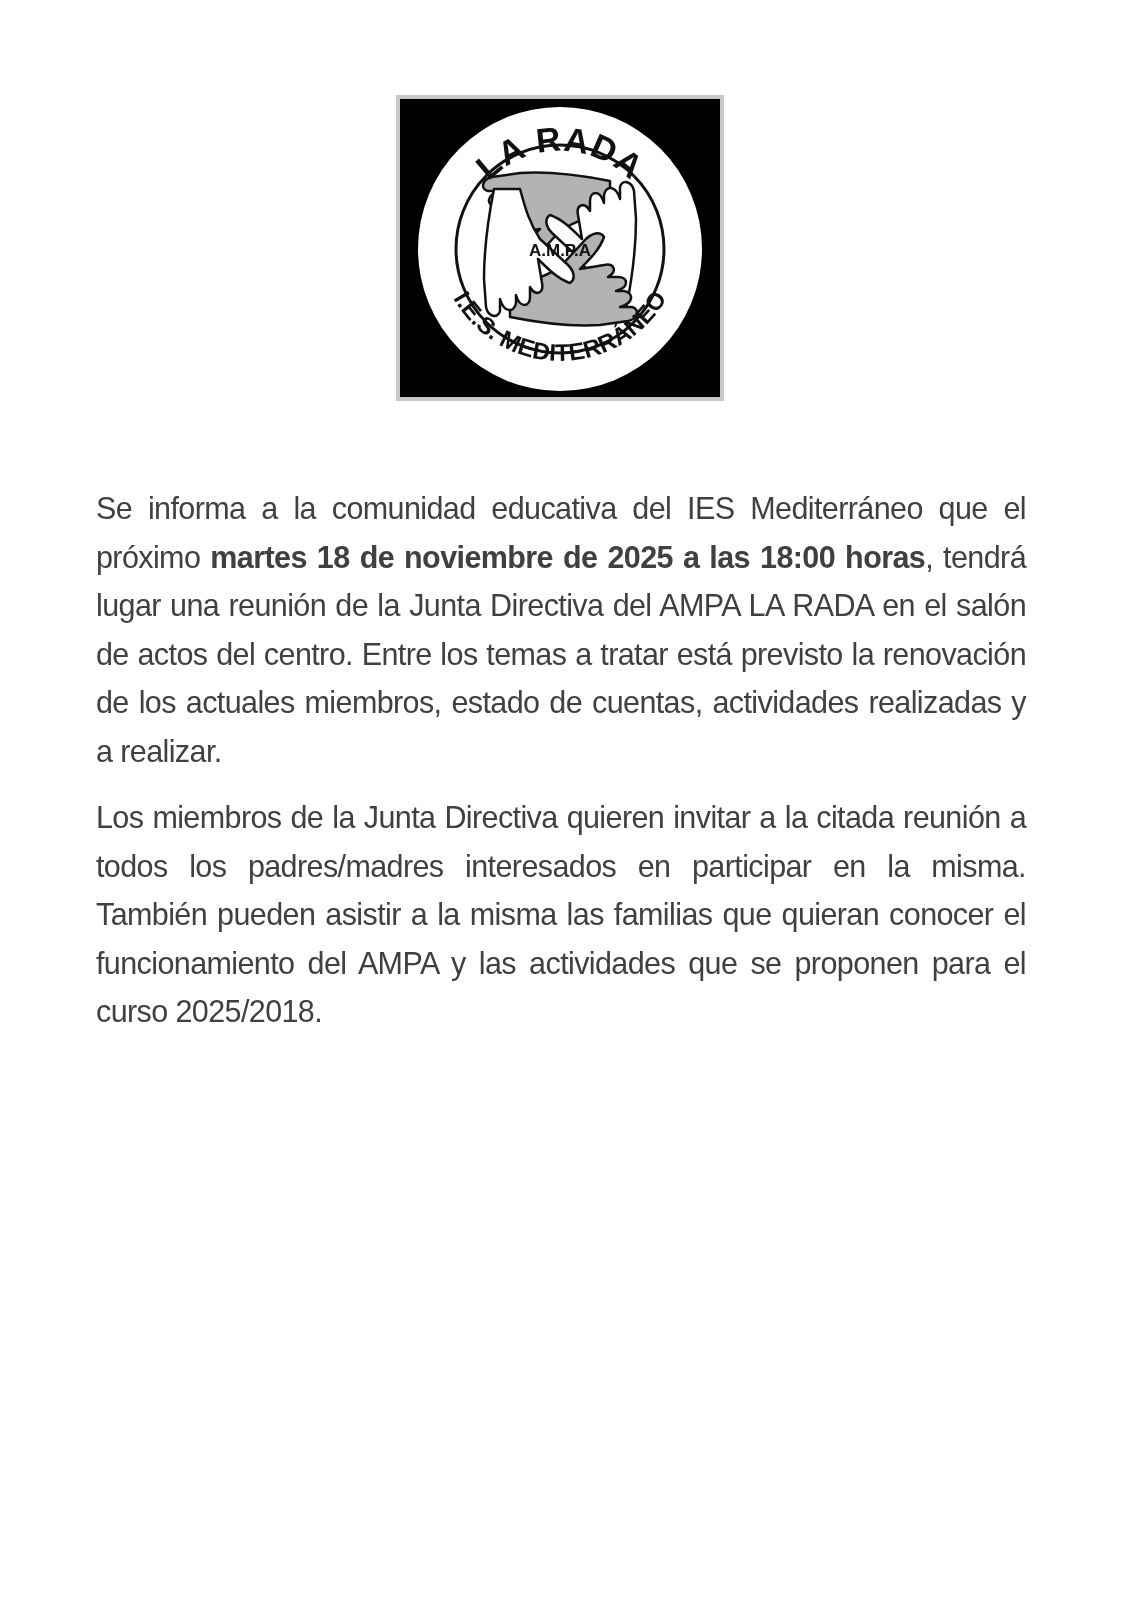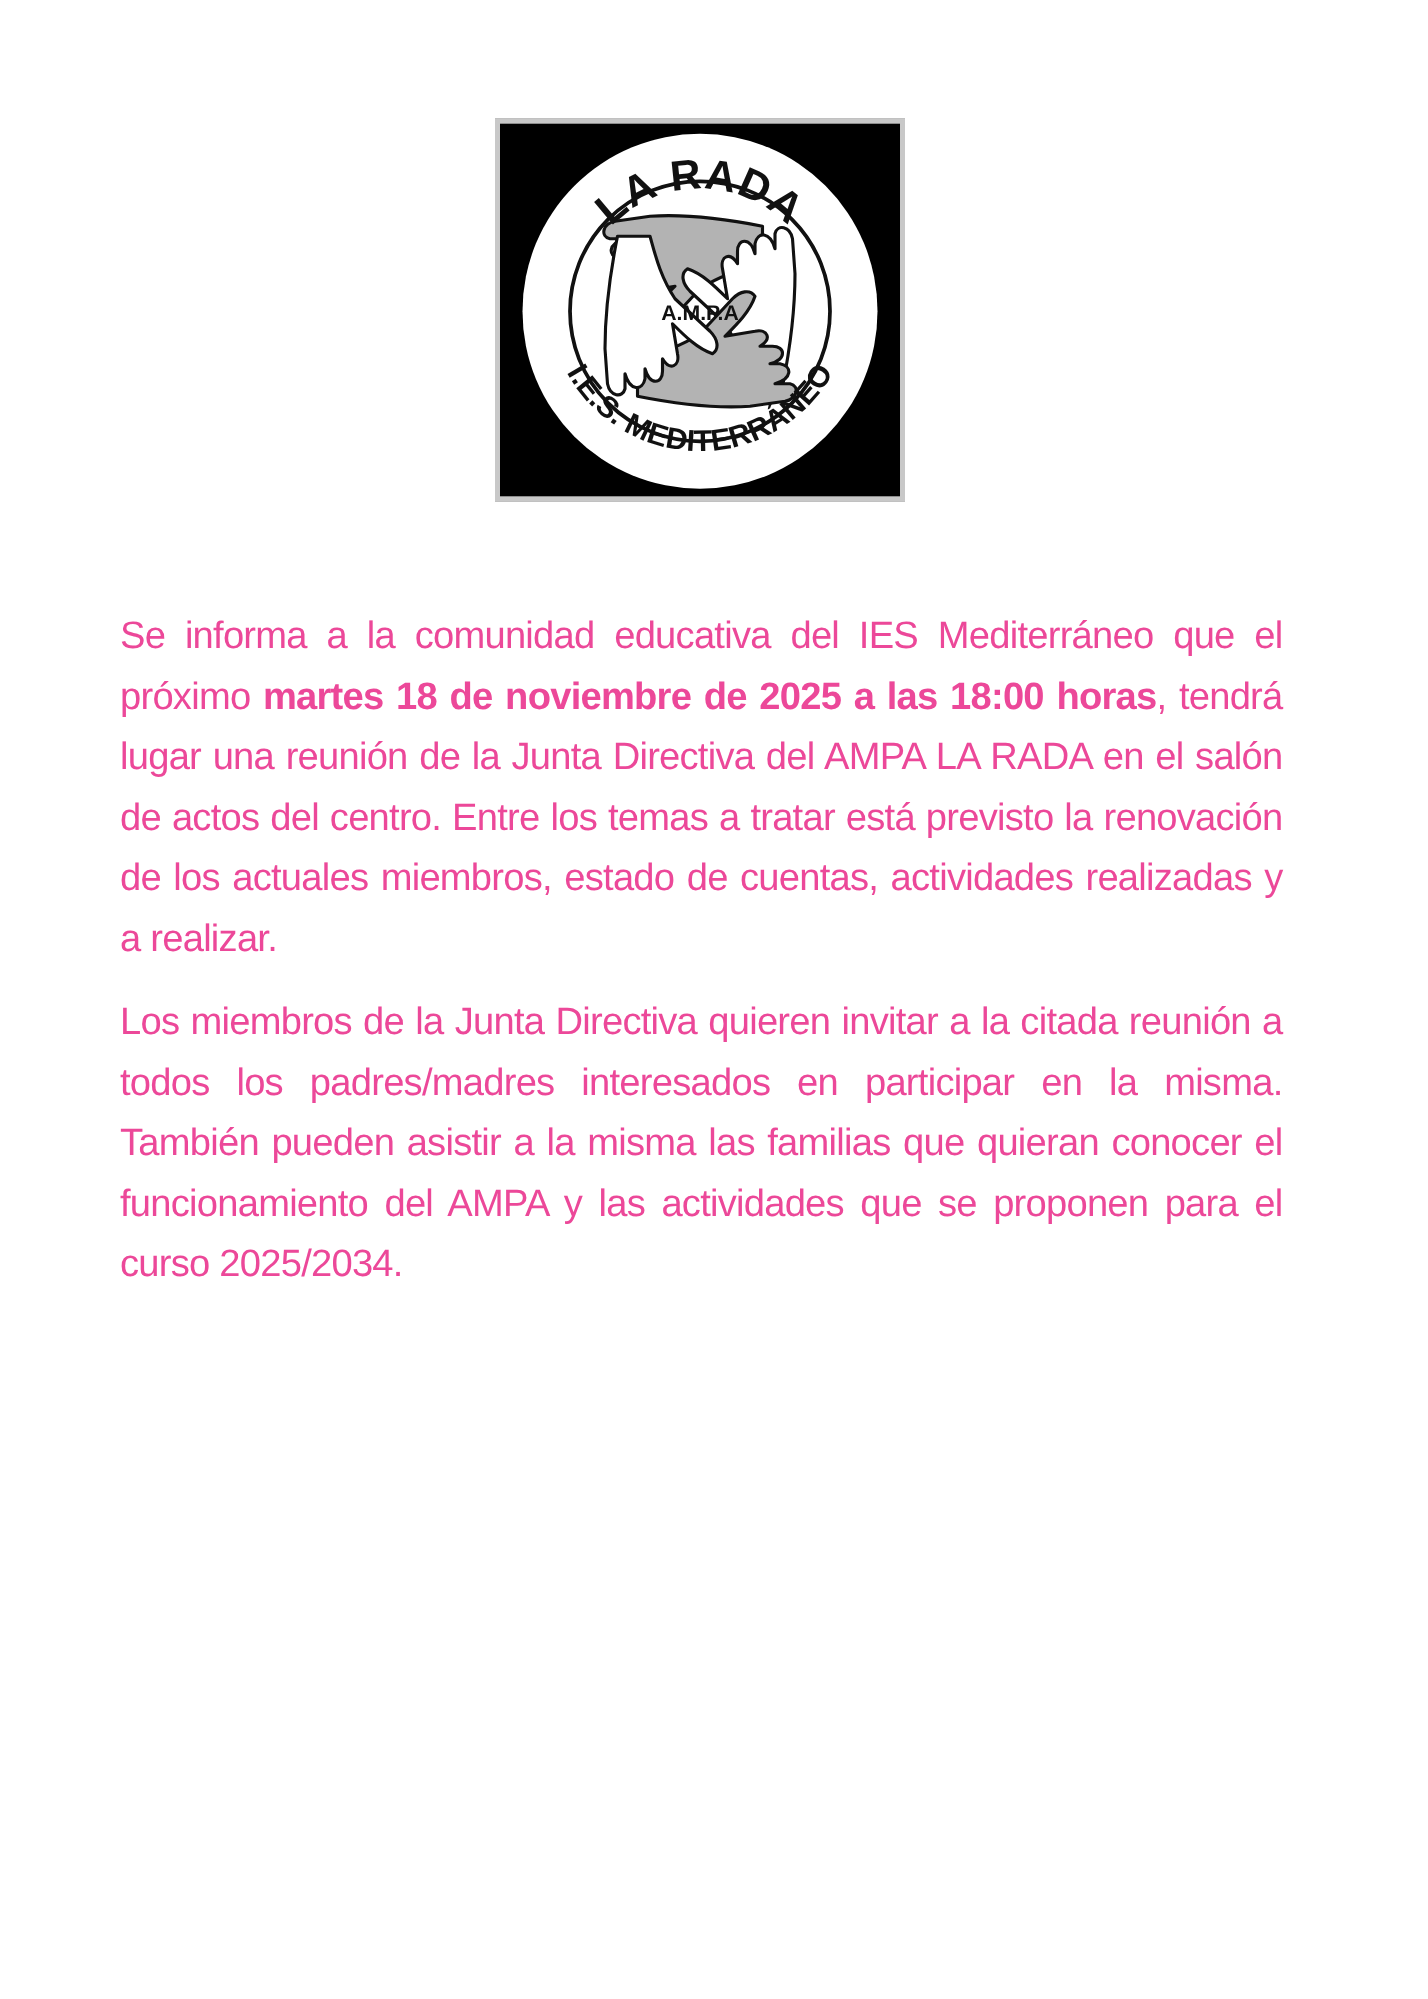--- a/index.html
+++ b/index.html
@@ -35,21 +35,21 @@
     .body-text {
       position: absolute;
       left: 96px;
       top: 484px;
       width: 930px;
       font-family: "Liberation Sans", sans-serif;
       font-size: 30.5px;
       line-height: 48.5px;
       letter-spacing: -0.6px;
       text-align: justify;
-      color: #ec4899;
+      color: #404040;
     }
     .body-text p {
       margin: 0 0 18px 0;
     }
     .body-text b {
       font-weight: bold;
     }
   </style>
 </head>
 <body>
@@ -83,14 +83,14 @@
       <textPath href="#arcTop" startOffset="50%" text-anchor="middle">LA RADA</textPath>
     </text>
     <text font-family="Liberation Sans, sans-serif" font-weight="bold" font-size="24" fill="#111111">
       <textPath href="#arcBottom" startOffset="50%" text-anchor="middle">I.E.S. MEDITERRÁNEO</textPath>
     </text>
   </svg>
 </div>
 
 <div class="body-text">
   <p><span>Se informa a la comunidad educativa del IES Mediterráneo que el próximo </span><b>martes 18 de noviembre de 2025 a las 18:00 horas</b><span>, tendrá lugar una reunión  de la Junta Directiva del AMPA LA RADA en el salón de actos del centro. Entre los temas a tratar está previsto la renovación de los actuales miembros, estado de cuentas,  actividades realizadas y a realizar.</span></p>
-  <p>Los miembros de la Junta Directiva quieren invitar a la citada reunión a todos los padres/madres interesados en participar en la misma. También pueden asistir a la misma las familias que quieran conocer el funcionamiento del AMPA y las actividades que se proponen para el curso 2025/2034.</p>
+  <p>Los miembros de la Junta Directiva quieren invitar a la citada reunión a todos los padres/madres interesados en participar en la misma. También pueden asistir a la misma las familias que quieran conocer el funcionamiento del AMPA y las actividades que se proponen para el curso 2025/2018.</p>
 </div>
 
 </body></html>

